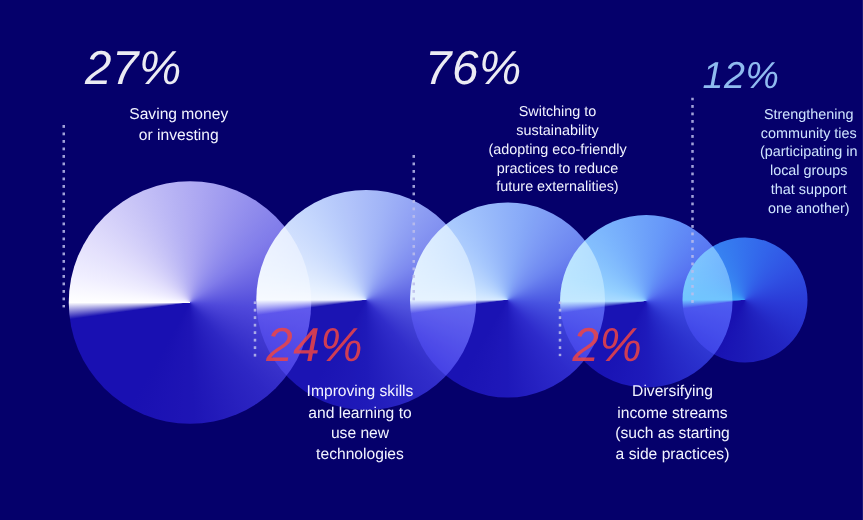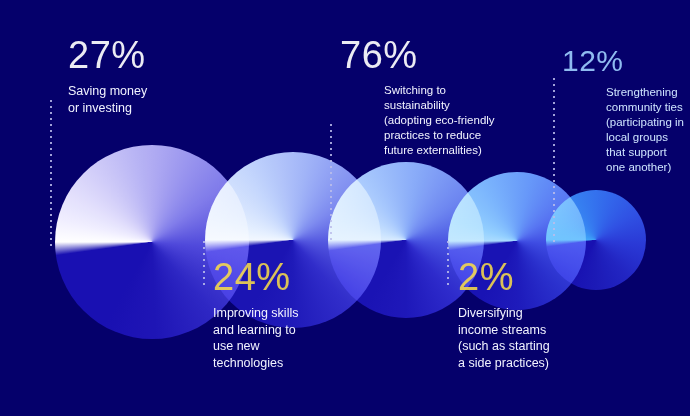--- a/index.html
+++ b/index.html
@@ -44,30 +44,32 @@
   .label { position:absolute; }
 
   .pct {
     font-size:38px;
     font-weight:300;
     line-height:1.0;
     letter-spacing:.5px;
     color:#ffffff;
     opacity:.92;
     white-space:nowrap;
-  }
-  .pct.dim { color:#fde047; opacity:.85; }
+    font-style:italic;
+  }
+  .pct.dim { color:#ef4444; opacity:.85; }
 
   .desc {
     margin-top:9px;
     font-size:12.5px;
     line-height:1.33;
     font-weight:400;
     color:#f2f3ff;
     white-space:pre-line;
+    text-align:center;
   }
   .desc.small { font-size:11.5px; line-height:1.3;margin-left:44px; }
 </style>
 </head>
 <body>
 
 <div id="stage">
 
   <div id="circles">
 

